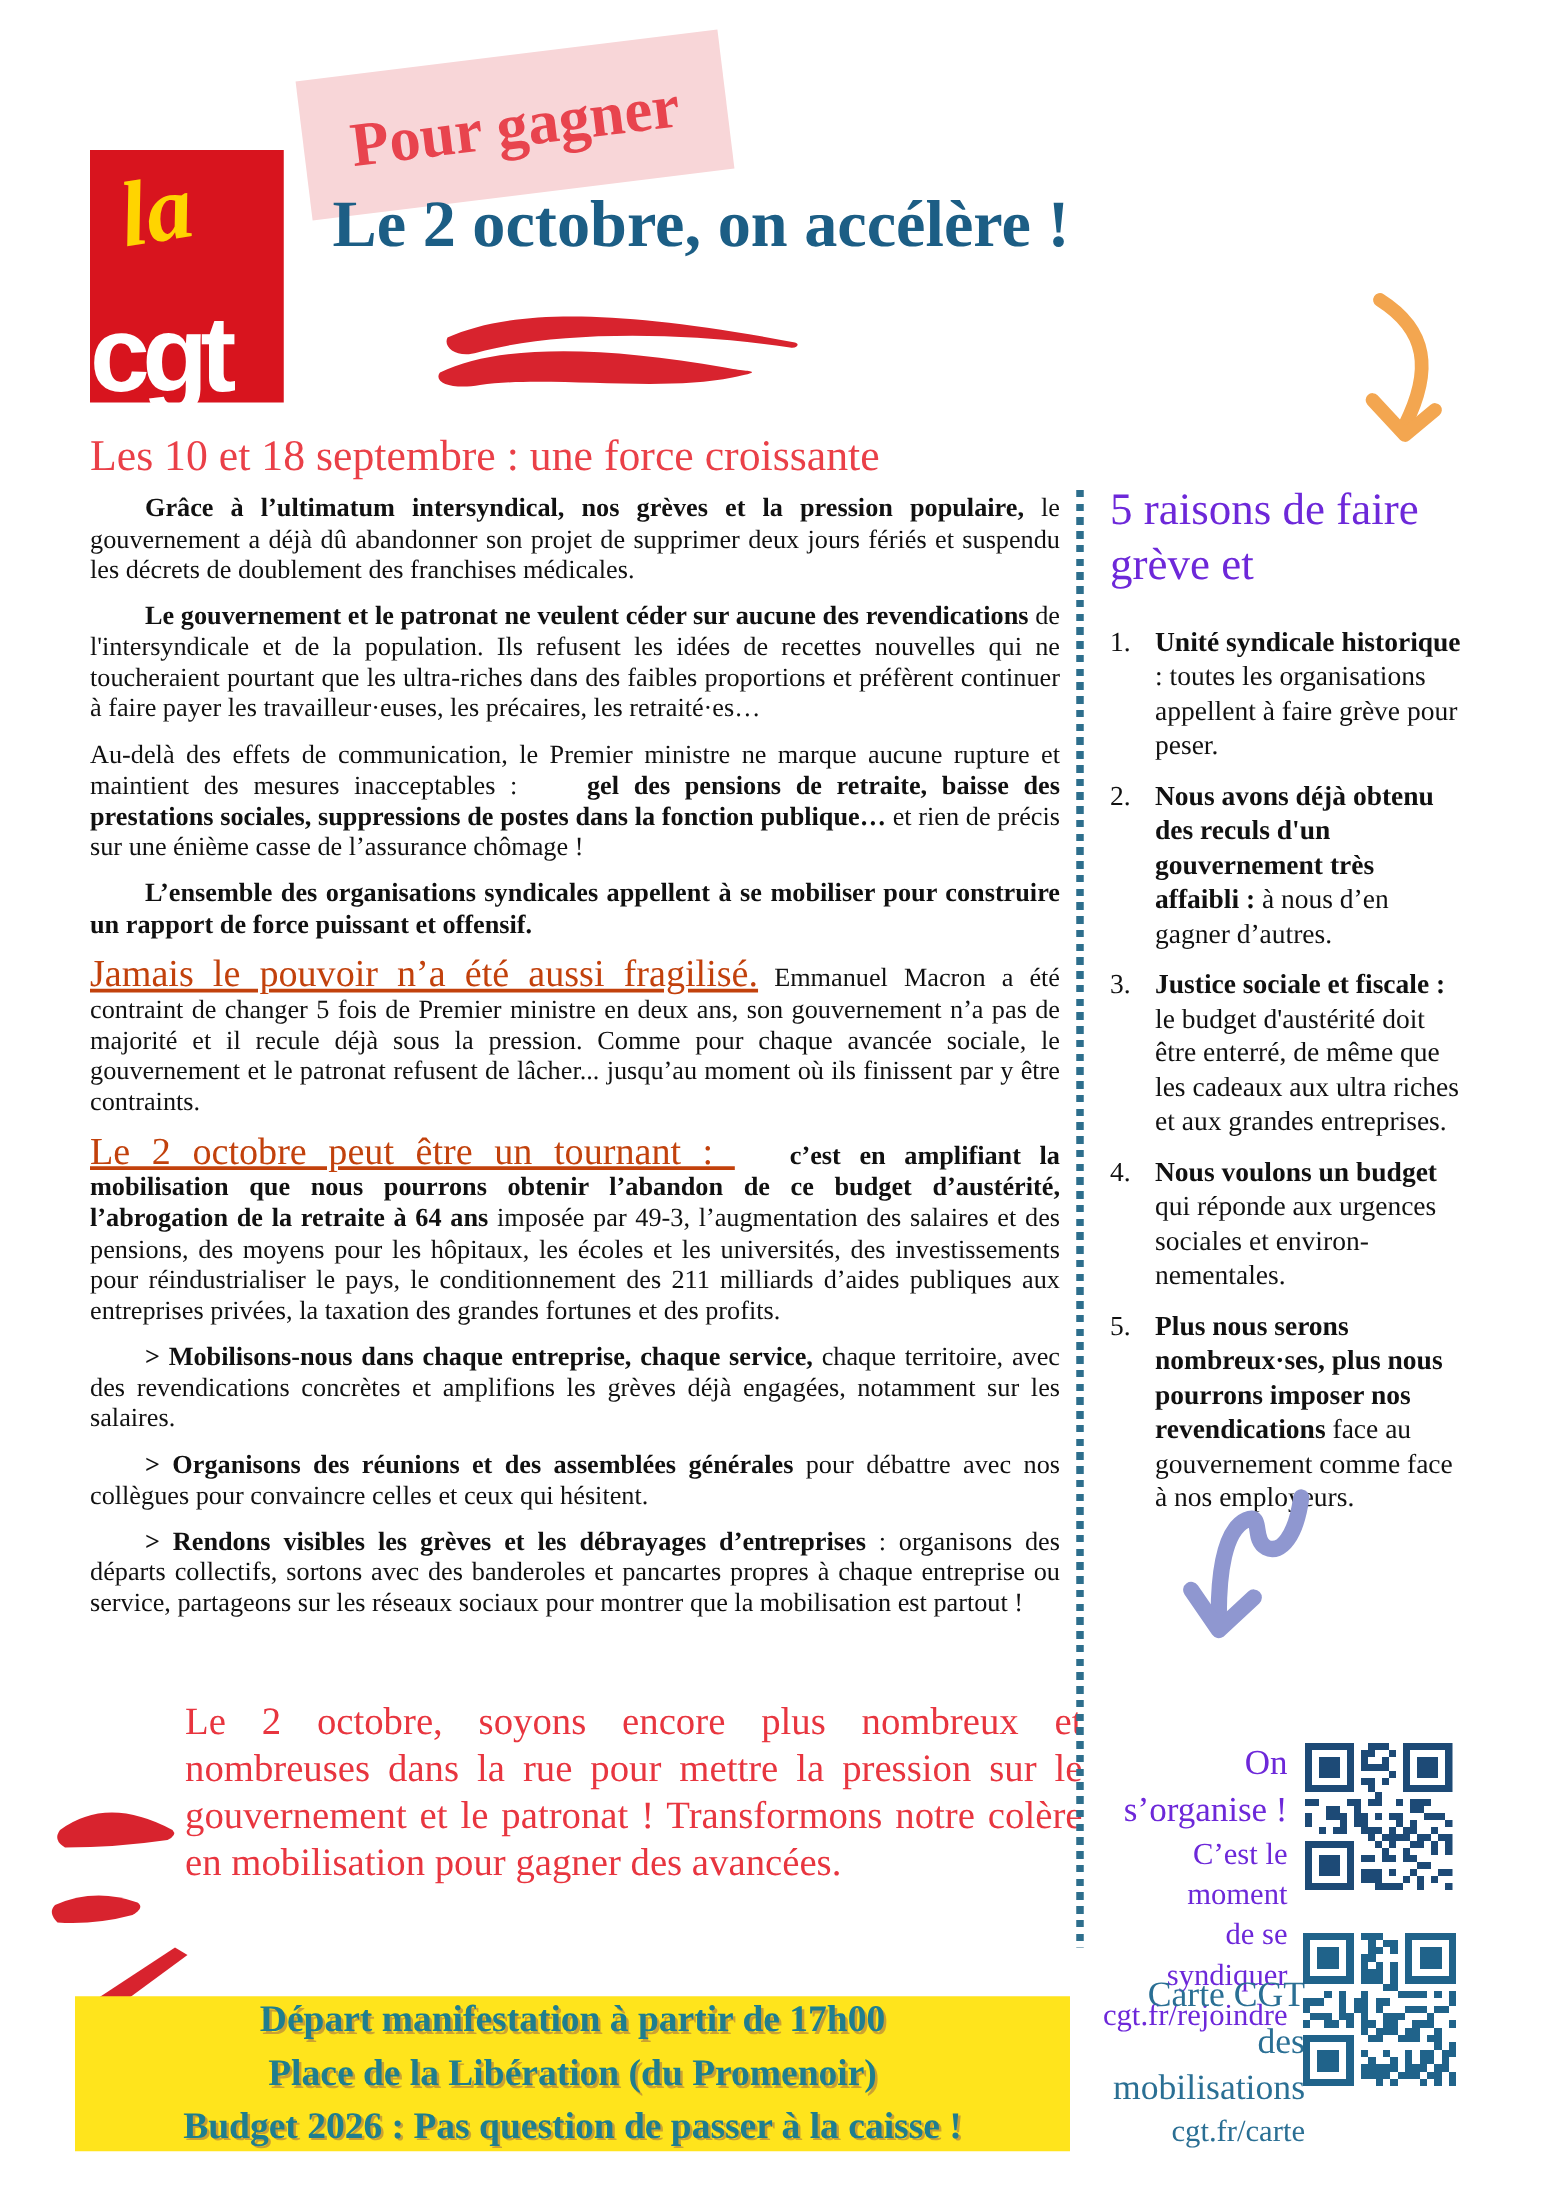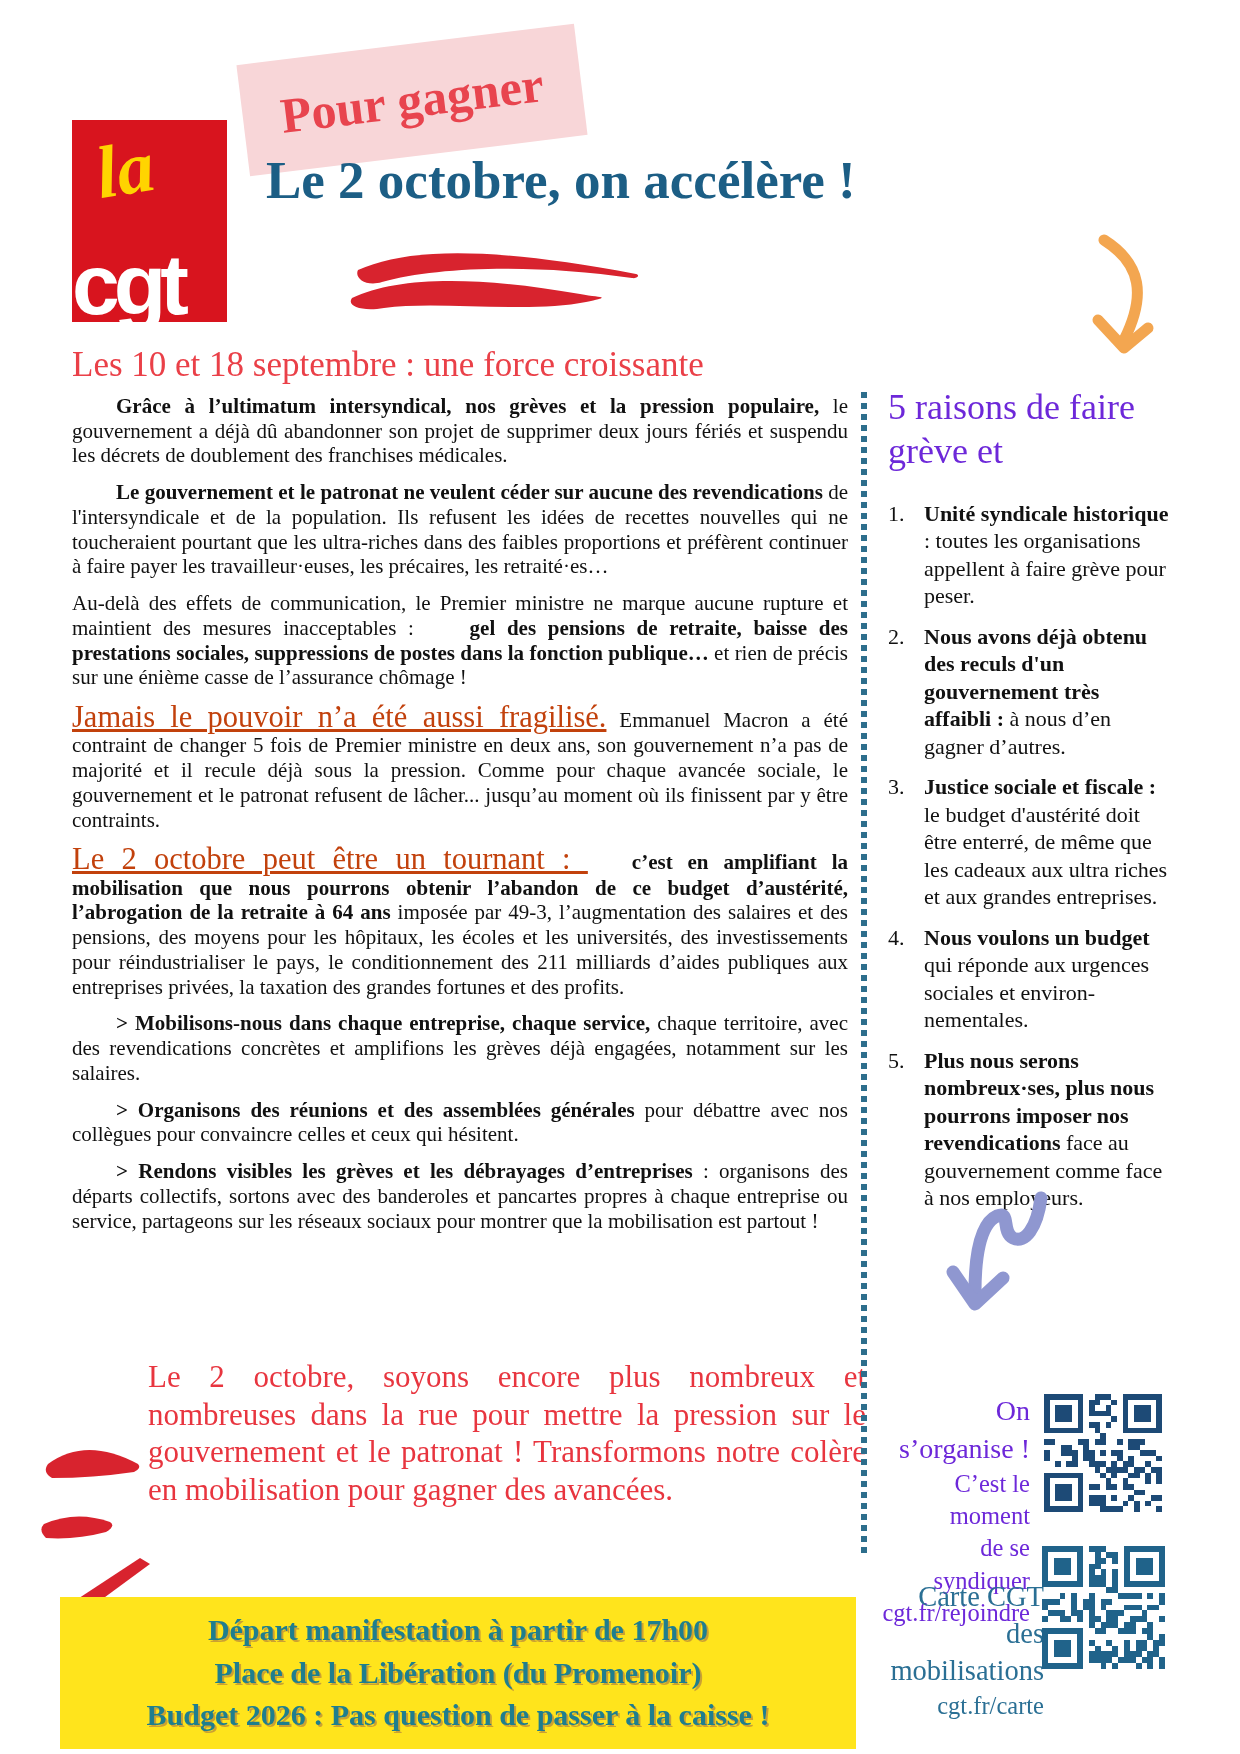--- a/index.html
+++ b/index.html
@@ -24,21 +24,21 @@
   .article{position:absolute;left:72px;top:346px;width:776px;}
   .red-heading{font-size:35px;color:#ea4048;line-height:1.08;margin:0 0 10px 0;font-weight:normal;}
   .article p{font-size:21px;line-height:1.18;margin:0 0 12px 0;text-align:justify;}
   .article p span.b{font-weight:bold;margin-left:44px;}
   .seg-teal{color:#c2410c;font-size:30.5px;line-height:1.02;text-decoration:underline;}
   .callout{position:absolute;left:128px;top:1358px;width:718px;font-size:31px;line-height:1.21;
            color:#e8353f;text-align:justify;margin-left:20px;}
   .brush{position:absolute;left:38px;top:1428px;width:135px;height:190px;}
 
   
-  .banner{position:absolute;left:60px;top:1597px;width:796px;height:152px;background:#ffe41c;
+  .banner{position:absolute;left:60px;top:1597px;width:796px;height:124px;background:#ffe41c;
           display:flex;flex-direction:column;justify-content:center;text-align:center;}
   .banner div{font-size:30px;font-weight:bold;color:#1f7e8e;line-height:1.42;
               text-shadow:2px 2px 0 rgba(140,80,80,0.45);}
 
   
   .divider{position:absolute;left:861px;top:392px;width:6px;height:1166px;
            background:repeating-linear-gradient(to bottom,#2d6e8c 0 6px,transparent 6px 11px);}
 
   
   .sidebar{position:absolute;left:888px;top:386px;width:284px;}
@@ -82,20 +82,21 @@
   <svg class="arrow-orange" viewBox="0 0 86 146">
     <path d="M24 8 C62 32, 66 64, 44 108" fill="none" stroke="#f3a650" stroke-width="11" stroke-linecap="round"></path>
     <path d="M18 88 L44 116 L68 96" fill="none" stroke="#f3a650" stroke-width="11" stroke-linecap="round" stroke-linejoin="round"></path>
   </svg>
 
   <div class="article">
     <h2 class="red-heading">Les 10 et 18 septembre : une force croissante</h2>
     <p><span class="b">Grâce à l’ultimatum intersyndical, nos grèves et la pression populaire,</span><span> le gouvernement a déjà dû abandonner son projet de supprimer deux jours fériés et suspendu les décrets de doublement des franchises médicales.</span></p>
     <p><span class="b">Le gouvernement et le patronat ne veulent céder sur aucune des revendications</span><span> de l'intersyndicale et de la population. Ils refusent les idées de recettes nouvelles qui ne toucheraient pourtant que les ultra-riches dans des faibles proportions et préfèrent continuer à faire payer les travailleur·euses, les précaires, les retraité·es…</span></p>
     <p><span>Au-delà des effets de communication, le Premier ministre ne marque aucune rupture et maintient des mesures inacceptables : </span><span class="b">gel des pensions de retraite, baisse des prestations sociales, suppressions de postes dans la fonction publique…</span><span> et rien de précis sur une énième casse de l’assurance chômage !</span></p>
+    <p><span class="b">L’ensemble des organisations syndicales appellent à se mobiliser pour construire un rapport de force puissant et offensif.</span></p>
     <p><span class="seg-teal">Jamais le pouvoir n’a été aussi fragilisé.</span><span> Emmanuel Macron a été contraint de changer 5 fois de Premier ministre en deux ans, son gouvernement n’a pas de majorité et il recule déjà sous la pression. Comme pour chaque avancée sociale, le gouvernement et le patronat refusent de lâcher... jusqu’au moment où ils finissent par y être contraints.</span></p>
     <p><span class="seg-teal">Le 2 octobre peut être un tournant : </span><span class="b">c’est en amplifiant la mobilisation que nous pourrons obtenir l’abandon de ce budget d’austérité, l’abrogation de la retraite à 64 ans</span><span> imposée par 49-3, l’augmentation des salaires et des pensions, des moyens pour les hôpitaux, les écoles et les universités, des investissements pour réindustrialiser le pays, le conditionnement des 211 milliards d’aides publiques aux entreprises privées, la taxation des grandes fortunes et des profits.</span></p>
     <p><span class="b">&gt; Mobilisons-nous dans chaque entreprise, chaque service,</span><span> chaque territoire, avec des revendications concrètes et amplifions les grèves déjà engagées, notamment sur les salaires.</span></p>
     <p><span class="b">&gt; Organisons des réunions et des assemblées générales</span><span> pour débattre avec nos collègues pour convaincre celles et ceux qui hésitent.</span></p>
     <p><span class="b">&gt; Rendons visibles les grèves et les débrayages d’entreprises</span><span> : organisons des départs collectifs, sortons avec des banderoles et pancartes propres à chaque entreprise ou service, partageons sur les réseaux sociaux pour montrer que la mobilisation est partout !</span></p>
   </div>
 
   <div class="callout">Le 2 octobre, soyons encore plus nombreux et nombreuses dans la rue pour mettre la pression sur le gouvernement et le patronat ! Transformons notre colère en mobilisation pour gagner des avancées.</div>
 
   <svg class="brush" viewBox="0 0 135 190">

